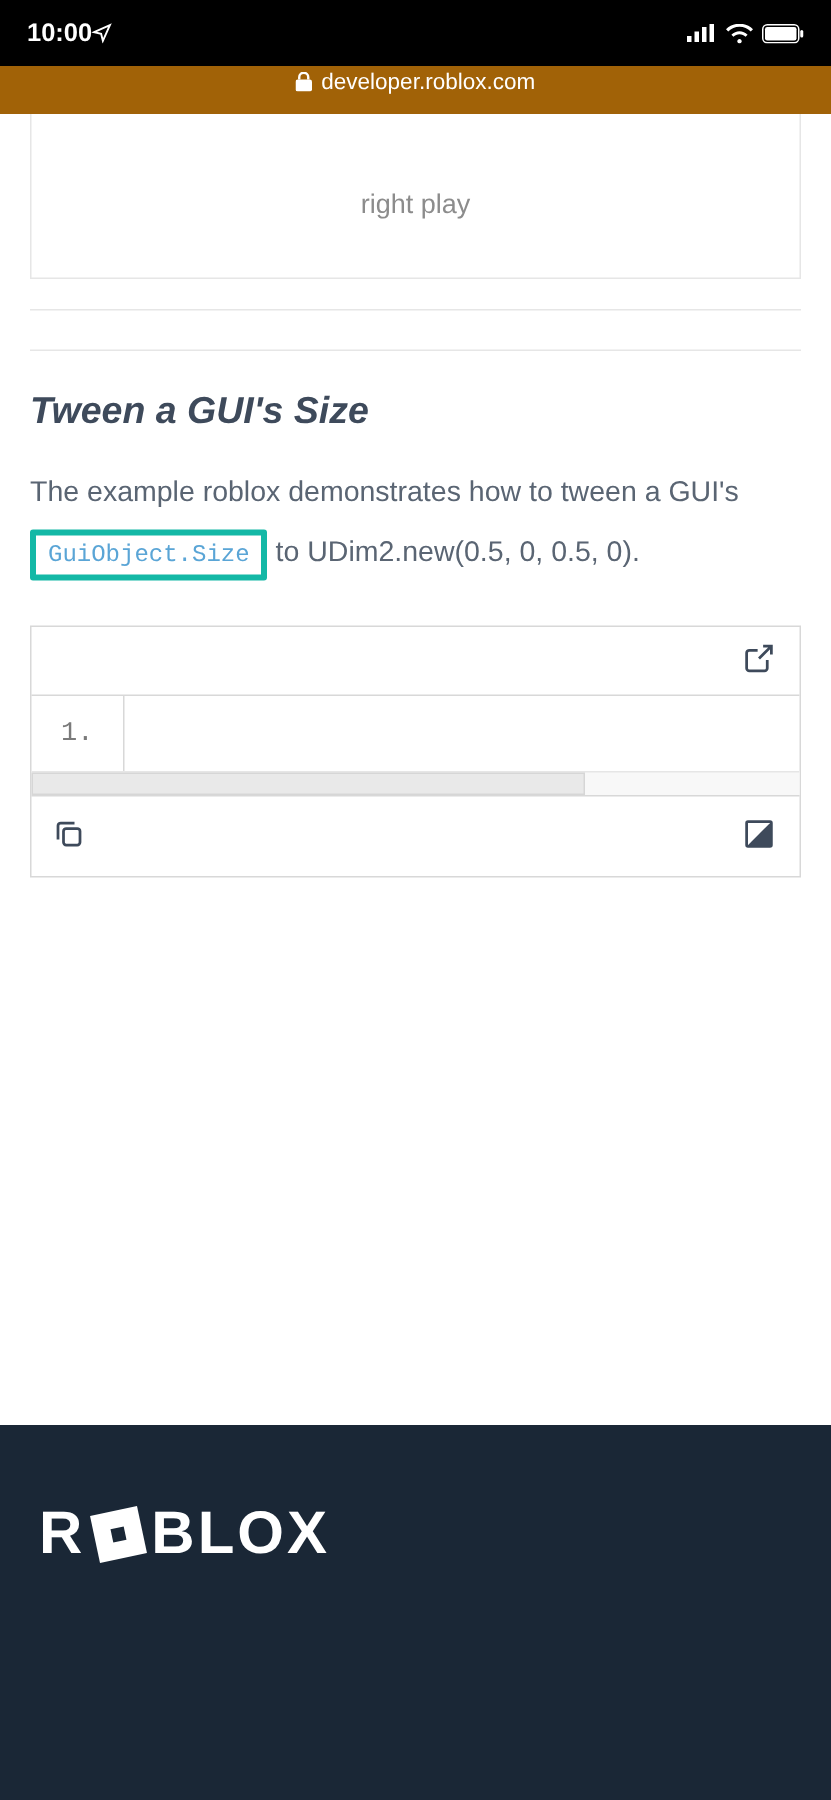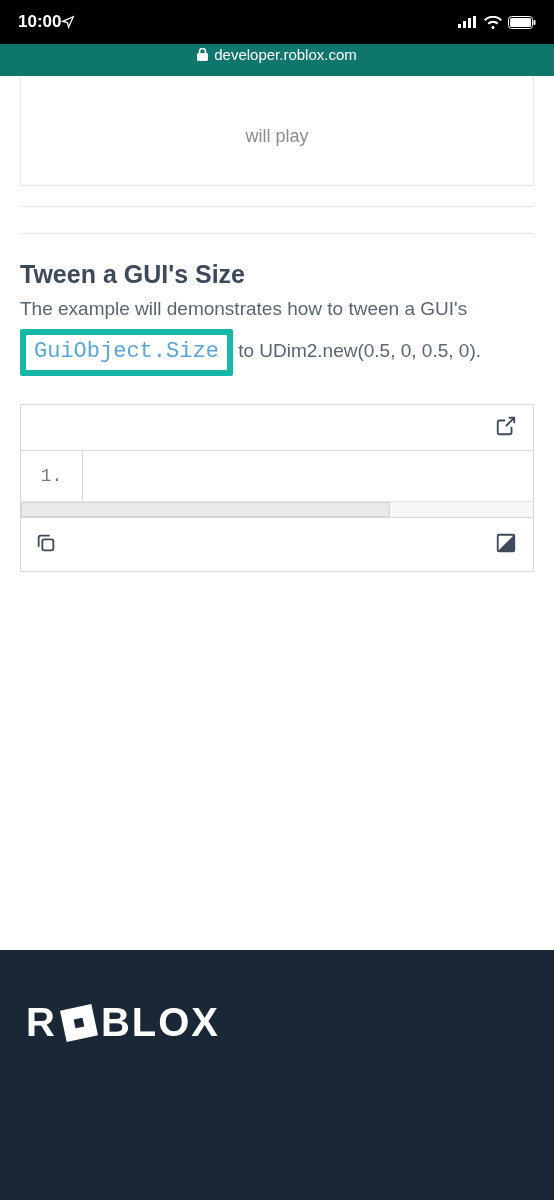--- a/index.html
+++ b/index.html
@@ -19,21 +19,21 @@
   align-items: center;
   justify-content: space-between;
   padding: 0 18px;
   font-size: 17px;
   font-weight: 600;
 }
 .status-left { display: flex; align-items: center; gap: 0; }
 .status-right { display: flex; align-items: center; gap: 6px; }
 .url-bar {
   height: 32px;
-  background: #0f766e;
+  background: #a16207;
   color: #fff;
   display: flex;
   align-items: center;
   justify-content: center;
   font-size: 15px;
   gap: 6px;
   padding-bottom: 12px;
 }
 .content {
   background: #fff;
@@ -66,33 +66,35 @@
 }
 .divider {
   height: 1px;
   background: #e6e6e6;
   margin: 18px 0 26px 0;
 }
 .h3 {
   font-size: 25px;
   font-weight: 700;
   color: #3e4a5b;
+  margin-bottom: 20px;
+  font-style: italic;
 }
 .para {
   font-size: 19px;
   line-height: 2.1;
   color: #5a6573;
 }
 .code-chip {
   display: inline-block;
-  border: 6px solid #14b8a6;
+  border: 4px solid #14b8a6;
   padding: 2px 8px;
   font-family: 'Courier New', monospace;
   color: #5aa5d6;
-  font-size: 22px;
+  font-size: 16px;
   border-radius: 2px;
   vertical-align: baseline;
   line-height: 1.4;
 }
 .code-block {
   border: 1px solid #d8d8d8;
   margin-top: 28px;
   position: relative;
 }
 .code-header {
@@ -236,32 +238,32 @@
     <svg width="11" height="13" viewBox="0 0 11 13" fill="#fff">
         <rect x="0" y="5" width="11" height="8" rx="1.5"></rect>
         <path d="M2.5 5V3.5a3 3 0 016 0V5" fill="none" stroke="#fff" stroke-width="1.6"></path>
       </svg>
   </span>
   <span>developer.roblox.com</span>
 </div>
 
 <div class="content">
   <div class="partial-top">
-    <div class="partial-text">will play</div>
+    <div class="partial-text">right play</div>
   </div>
 
   <div class="divider"></div>
 
 
   <div class="divider"></div>
 
   <h3 class="h3">Tween a GUI's Size</h3>
 
   <p class="para">
-    <span>The example will demonstrates how to tween a GUI's </span>
+    <span>The example roblox demonstrates how to tween a GUI's </span>
     <span class="code-chip">GuiObject.Size</span>
     <span> to UDim2.new(0.5, 0, 0.5, 0).</span>
   </p>
 
   <div class="code-block">
     <div class="code-header">
       <span class="icon-btn">
         <svg width="22" height="22" viewBox="0 0 24 24" fill="none" stroke="#3e4a5b" stroke-width="2">
             <path d="M15 3h6v6M21 3l-9 9M18 13v6a2 2 0 01-2 2H5a2 2 0 01-2-2V8a2 2 0 012-2h6"></path>
           </svg>

